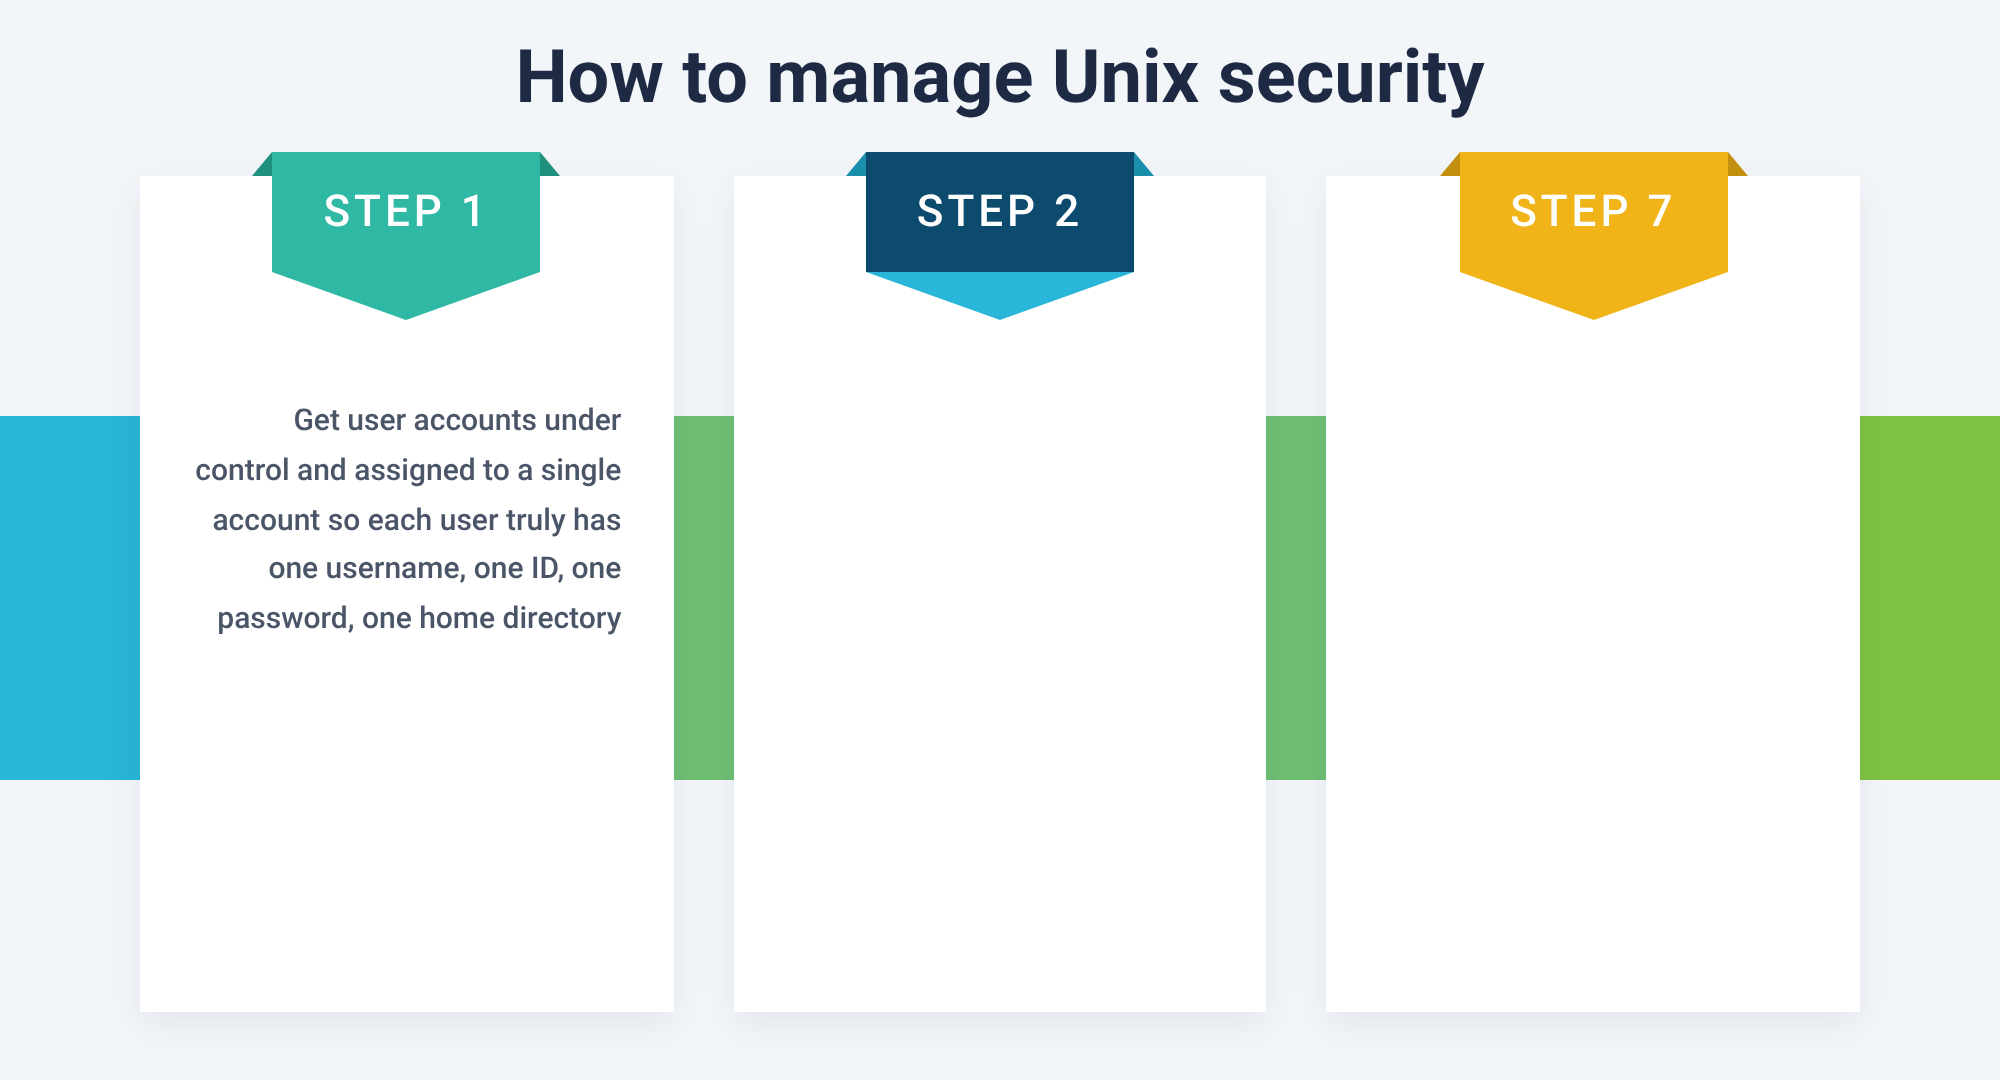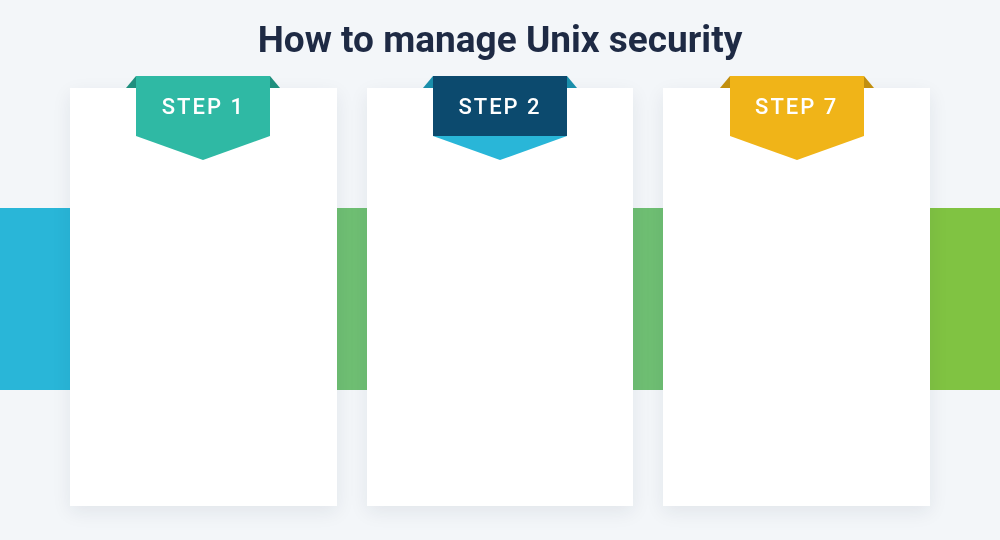--- a/index.html
+++ b/index.html
@@ -111,20 +111,21 @@
 
 <div class="cards-row">
 
   <div class="card">
     <div class="ribbon">
       <div class="ribbon-fold-left" style="border-right-color:#1f8f7e"></div>
       <div class="ribbon-fold-right" style="border-left-color:#1f8f7e"></div>
       <div class="ribbon-body" style="background:#2fb9a4">STEP 1</div>
       <div class="ribbon-point" style="border-top:24px solid #2fb9a4"></div>
     </div>
+    <p class="card-text">Get user accounts under control and assigned to a single account so each user truly has one username, one ID, one password, one home directory</p>
   </div>
 
   <div class="card">
     <div class="ribbon">
       <div class="ribbon-fold-left" style="border-right-color:#1a8fab"></div>
       <div class="ribbon-fold-right" style="border-left-color:#1a8fab"></div>
       <div class="ribbon-body" style="background:#0c4a6e">STEP 2</div>
       <div class="ribbon-point" style="border-top:24px solid #29b6d8"></div>
     </div>
   </div>

